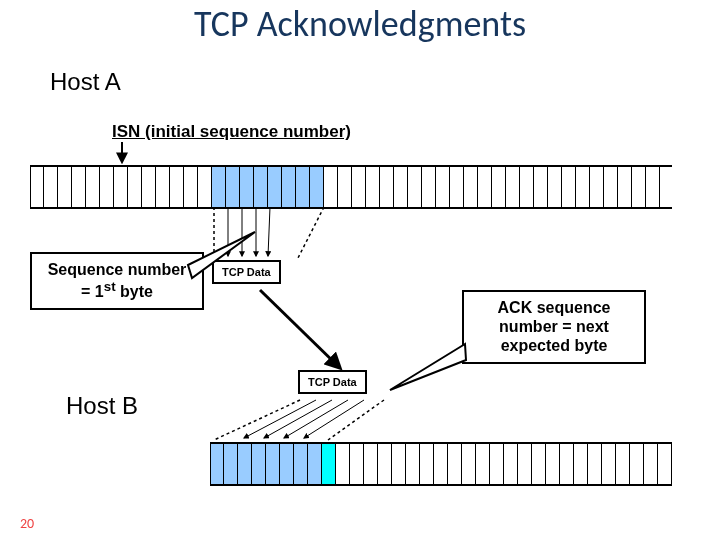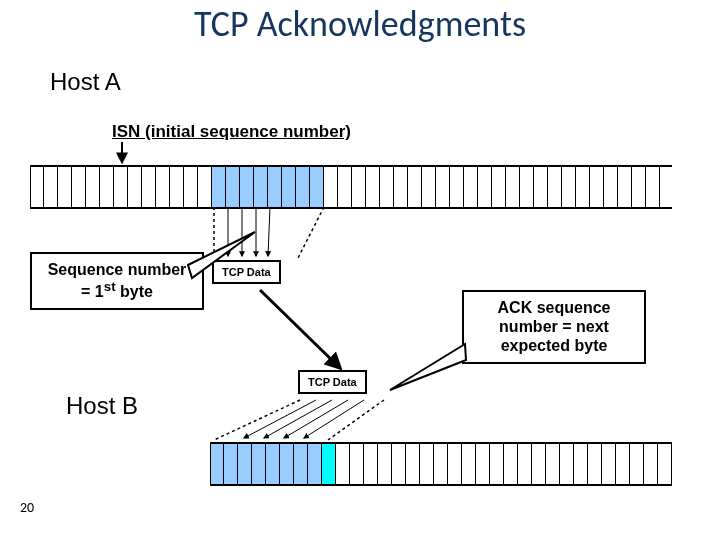--- a/index.html
+++ b/index.html
@@ -63,24 +63,24 @@
     background: #fff;
     border: 2px solid #000;
     font-size: 11px;
     font-weight: bold;
     padding: 4px 8px;
     text-align: right;
   }
   .slide-num {
     position: absolute;
     left: 20px;
-    bottom: 24px;
+    bottom: 8px;
     font-size: 14px;
     font-family: Calibri, Arial, sans-serif;
-    color: #000000;
+    color: #ef4444;
   }
   svg.over {
     position: absolute;
     top: 0;
     left: 0;
     pointer-events: none;
   }
 </style>
 </head>
 <body>

